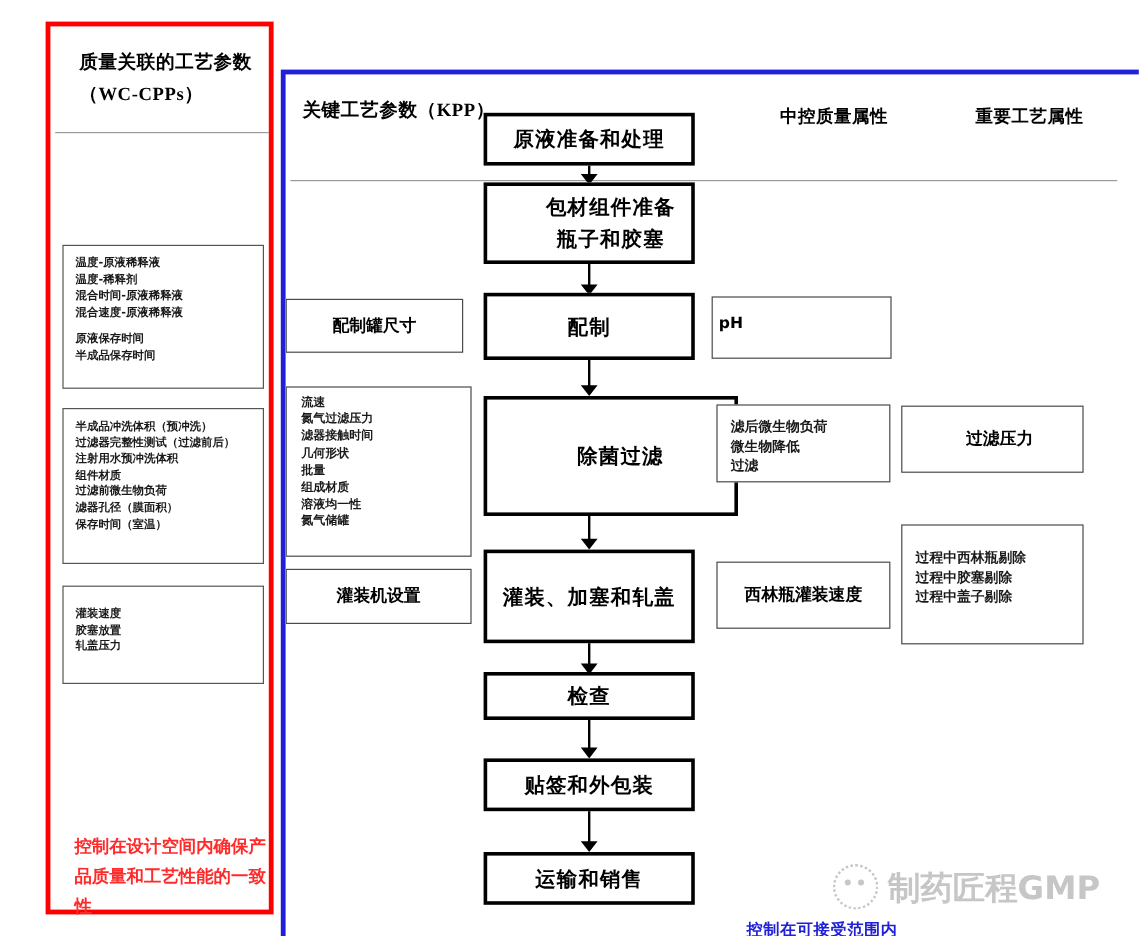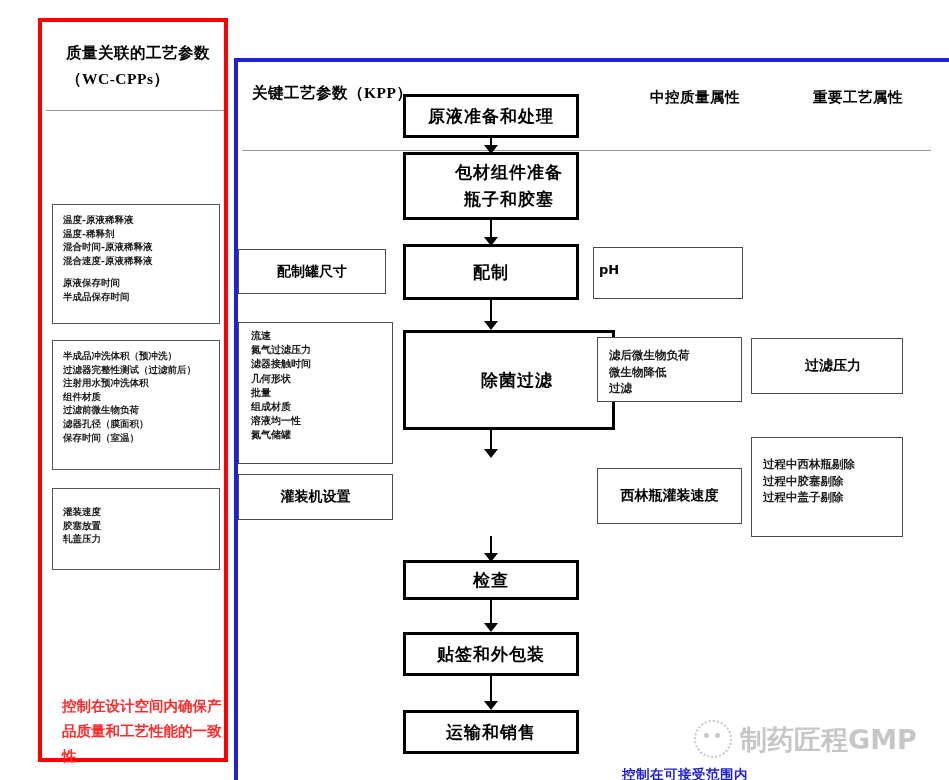--- a/index.html
+++ b/index.html
@@ -162,20 +162,21 @@
     <div class="shaft" style="height:22px;"></div>
       <div class="head" style="top:21px;"></div>
   </div>
 
   <div class="fbox" style="left:403px;top:330px;width:212px;height:100px;padding-left:16px;">除菌过滤</div>
   <div class="arrow" style="left:484px;top:430px;height:28px;">
     <div class="shaft" style="height:20px;"></div>
       <div class="head" style="top:19px;"></div>
   </div>
 
+  <div class="fbox" style="left:403px;top:458px;width:176px;height:78px;">灌装、加塞和轧盖</div>
   <div class="arrow" style="left:484px;top:536px;height:26px;">
     <div class="shaft" style="height:18px;"></div>
       <div class="head" style="top:17px;"></div>
   </div>
 
   <div class="fbox" style="left:403px;top:560px;width:176px;height:40px;">检查</div>
   <div class="arrow" style="left:484px;top:600px;height:32px;">
     <div class="shaft" style="height:24px;"></div>
       <div class="head" style="top:23px;"></div>
   </div>

